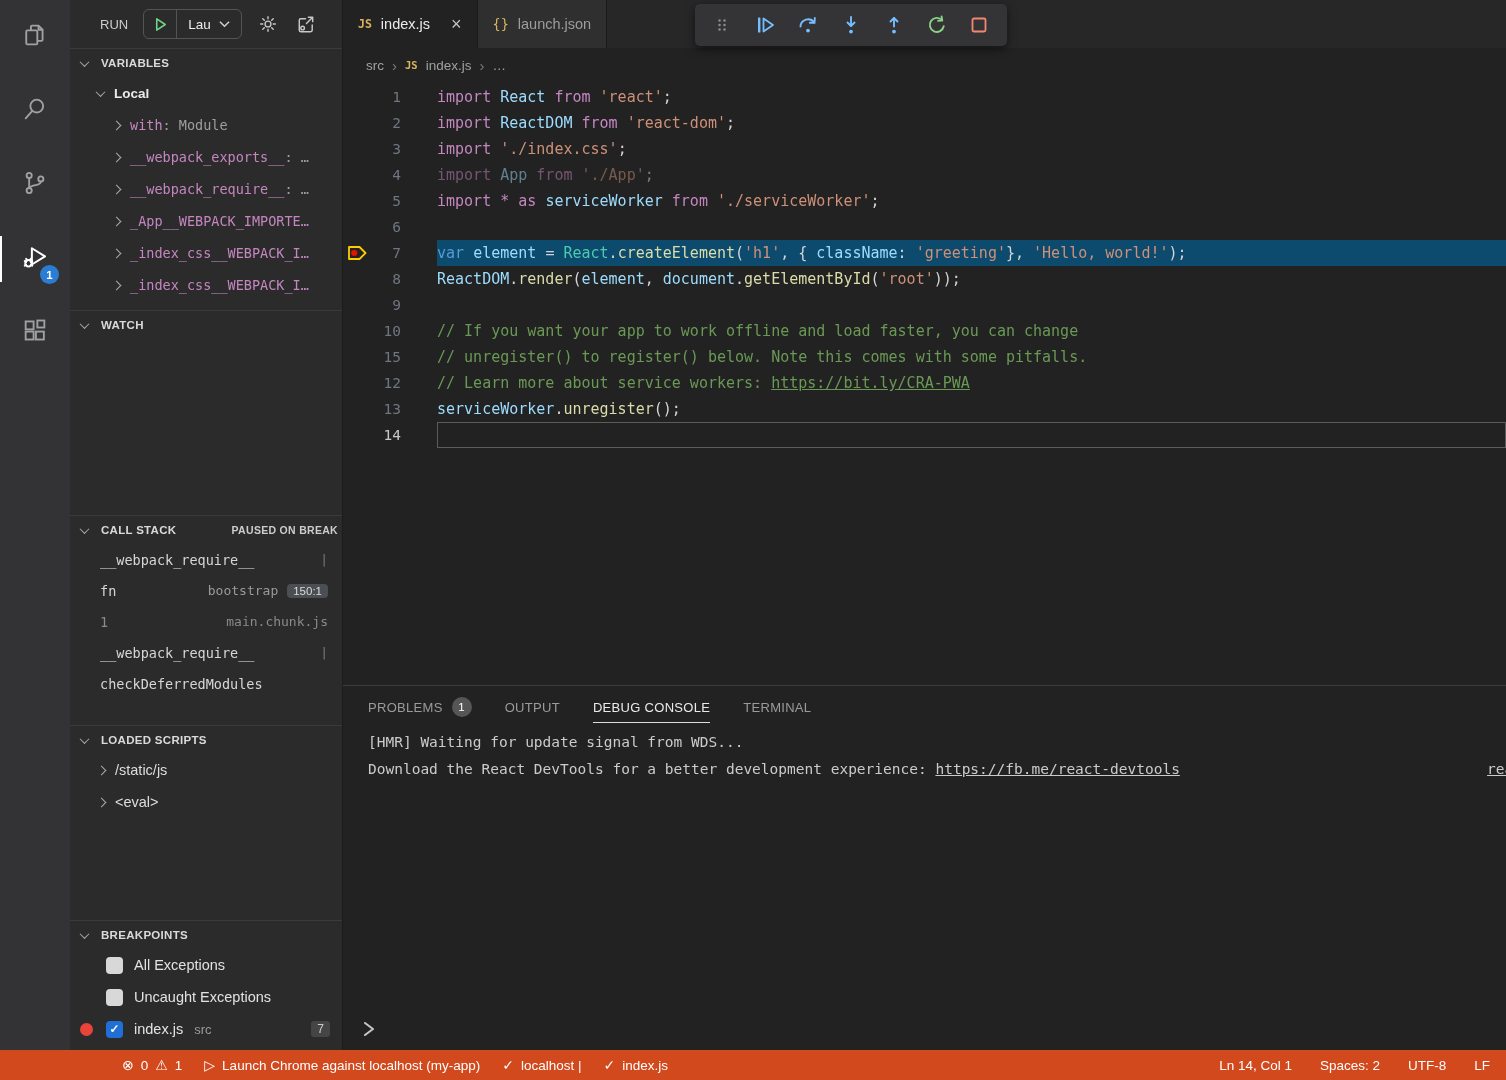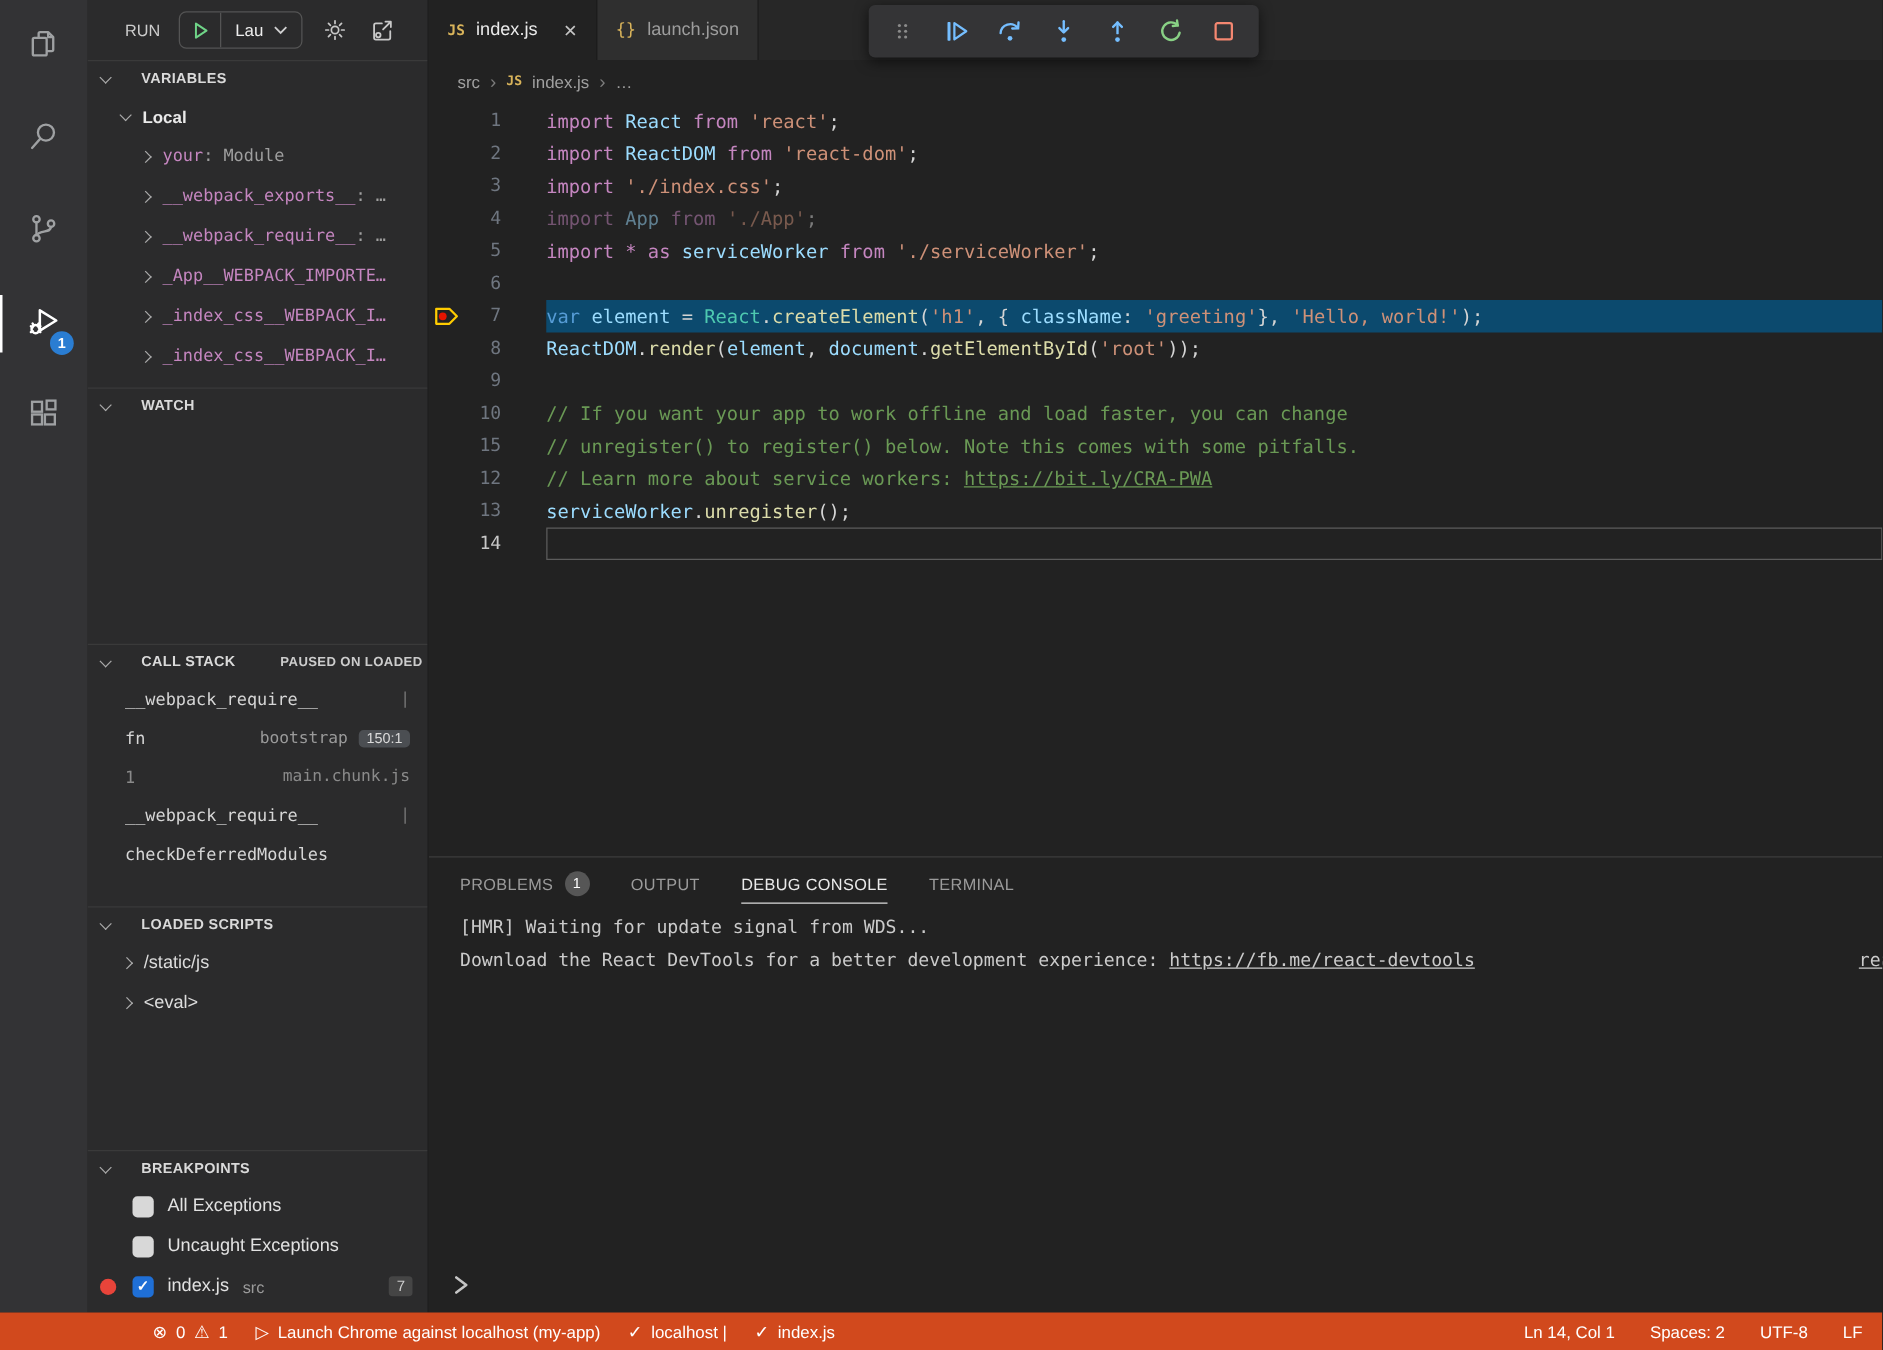--- a/index.html
+++ b/index.html
@@ -10,21 +10,21 @@
   
   .activitybar { position:absolute; left:0; top:0; width:70px; height:1050px; background:#333335; z-index:5; }
   .aitem { height:74px; display:flex; align-items:center; justify-content:center; position:relative; color:#9fa1a3; }
   .aitem.active { color:#ffffff; }
   .aitem.active::before { content:''; position:absolute; left:0; top:14px; bottom:14px; width:2px; background:#ffffff; }
   .abadge { position:absolute; right:11px; bottom:12px; width:19px; height:19px; border-radius:50%; background:#2a7dd2; color:#fff; font-size:11.5px; font-weight:bold; display:flex; align-items:center; justify-content:center; }
 
   
   .sidebar { position:absolute; left:70px; top:0; width:273px; height:1050px; background:#2b2b2c; z-index:4; overflow:hidden; border-right:1px solid #1c1c1c; }
   .sec { border-top:1px solid #3a3a3a; overflow:hidden; }
-  .sec-h { height:28px; display:flex; align-items:center; gap:25px; padding:0 4px 0 11px; color:#dadada; font-weight:bold; font-size:11.5px; letter-spacing:.3px; }
+  .sec-h { height:28px; display:flex; align-items:center; gap:13px; padding:0 4px 0 11px; color:#dadada; font-weight:bold; font-size:11.5px; letter-spacing:.3px; }
   .cv { width:7px; height:7px; border-right:1.6px solid #ababab; border-bottom:1.6px solid #ababab; display:inline-block; flex:none; }
   .cv.down { transform:rotate(45deg) translate(-1px,-1px); }
   .cv.right { transform:rotate(-45deg); }
 
   .run-header { height:48px; display:flex; align-items:center; gap:15px; padding-left:30px; }
   .run-label { color:#cccccc; font-size:13px; }
   .run-group { display:flex; align-items:center; height:30px; border:1px solid #545454; border-radius:6px; overflow:hidden; }
   .run-play { width:33px; height:100%; display:flex; align-items:center; justify-content:center; border-right:1px solid #545454; }
   .run-config { padding:0 11px; color:#ededed; font-size:13.5px; display:flex; align-items:center; gap:8px; }
   .hicon { color:#c8c8c8; display:flex; align-items:center; }
@@ -197,21 +197,21 @@
         <span class="cv down"></span>
         <span>VARIABLES</span>
       </div>
       <div class="trow scope-row">
         <span class="cv down"></span>
         <span>Local</span>
       </div>
       <div id="vars-list">
           <div class="trow var-row">
             <span class="cv right" style="margin-right: 10px;"></span>
-            <span class="vname">your</span>
+            <span class="vname">with</span>
             <span class="vval">: Module</span>
           </div>
           <div class="trow var-row">
             <span class="cv right" style="margin-right: 10px;"></span>
             <span class="vname">__webpack_exports__</span>
             <span class="vval">: …</span>
           </div>
           <div class="trow var-row">
             <span class="cv right" style="margin-right: 10px;"></span>
             <span class="vname">__webpack_require__</span>
@@ -236,21 +236,21 @@
       <div class="sec-h">
         <span class="cv down"></span>
         <span>WATCH</span>
       </div>
     </div>
 
     <div class="sec" style="height:210px;">
       <div class="sec-h">
         <span class="cv down"></span>
         <span>CALL STACK</span>
-        <span class="cs-status">PAUSED ON LOADED</span>
+        <span class="cs-status">PAUSED ON BREAK</span>
       </div>
       <div class="cs-rows" id="callstack-list">
           <div class="csrow">
             <span class="cs-frame">__webpack_require__</span>
             <span class="cs-file" style="color: rgb(119, 119, 119);">|</span>
           </div>
           <div class="csrow">
             <span class="cs-frame">fn</span>
             <span class="cs-file">bootstrap</span>
             <span class="cs-badge">150:1</span>

